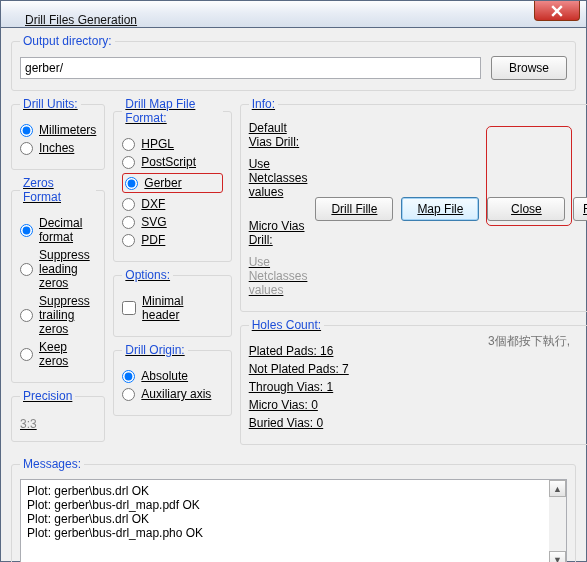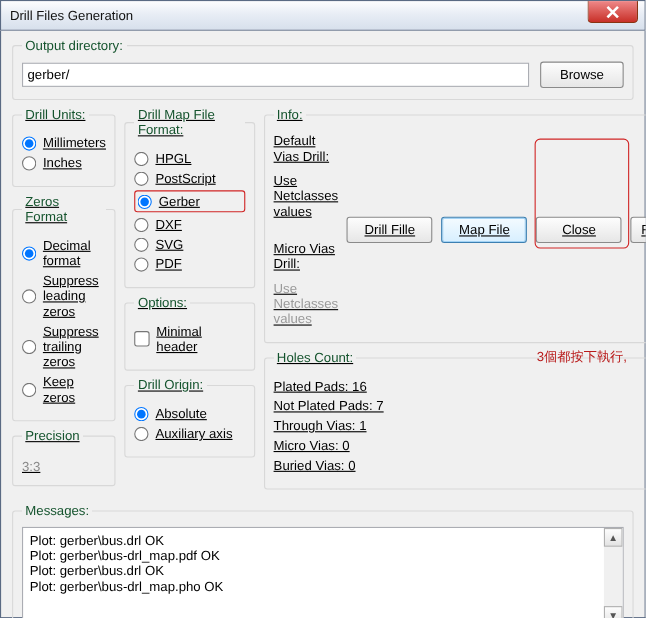--- a/index.html
+++ b/index.html
@@ -1,27 +1,27 @@
 <!DOCTYPE html>
 <html><head>
 <meta charset="utf-8">
 <style>
 * { box-sizing: border-box; margin: 0; padding: 0; font-family: "Segoe UI", Tahoma, sans-serif; font-size: 12px; }
 body { background: #fff; width: 587px; height: 562px; position: relative; }
 
 
-.titlebar { height: 28px; background: linear-gradient(#fdfdfe, #e8edf5 45%, #d7e0ec); border: 1px solid #5a6a83; position: relative; display: flex; align-items: center; padding-left: 8px; color: #111; }
+.titlebar { height: 28px; background: linear-gradient(#fdfdfe, #e8edf5 45%, #d7e0ec); border: 1px solid #5a6a83; position: relative; display: flex; align-items: flex-end; padding-left: 24px; color: #111; text-decoration: underline; }
 .titlebar .close { position: absolute; right: 6px; top: 0px; width: 46px; height: 20px; background: linear-gradient(#e88, #c83028); border: 1px solid #831; border-top: none; border-radius: 0 0 4px 4px; display: flex; align-items: center; justify-content: center; color: #fff; font-weight: bold; cursor: pointer; }
 .titlebar .close svg { width: 12px; height: 12px; }
 
 .win-body { position: absolute; top: 28px; left: 0; right: 0; bottom: 0; border: 1px solid #5a6a83; border-top: none; background: #f0f0f0; padding: 6px 10px 10px 10px; }
 
 
 fieldset { border: 1px solid #d8d8d8; border-radius: 3px; padding: 8px 8px 10px 8px; margin-bottom: 6px; }
-legend { color: #14532d; padding: 0 3px; }
+legend { color: #1d4ed8; padding: 0 3px; }
 
 
 .outrow { display: flex; gap: 10px; align-items: center; }
 .outrow input { flex: 1; height: 22px; border: 1px solid #abadb3; padding: 2px 4px; background: #fff; }
 .btn { min-width: 76px; height: 24px; background: linear-gradient(#fdfdfd,#e6e6e6); border: 1px solid #8a8a8a; border-radius: 3px; cursor: pointer; }
 
 
 .cols { display: flex; gap: 8px; text-decoration: underline; }
 .col1 { width: 170px; }
 .col2 { width: 160px; }
@@ -30,21 +30,21 @@
 .radio, .check { display: flex; align-items: center; gap: 6px; margin: 4px 0; cursor: pointer; }
 .radio input, .check input { cursor: pointer; }
 .check input { width: 14px; height: 14px; }
 
 .info-row { display: flex; justify-content: space-between; align-items: flex-end; margin: 2px 0; }
 .info-btn { width: 78px; height: 24px; background: linear-gradient(#fdfdfd,#e6e6e6); border: 1px solid #8a8a8a; border-radius: 3px; cursor: pointer; }
 .info-btn.hot { border: 1px solid #3c7fb1; box-shadow: 0 0 0 1px #a3d3f5 inset; background: linear-gradient(#f4fbff,#d7efff); }
 .muted { color: #9a9a9a; }
 
 .hc { margin: 4px 0; }
-.annot { color: #b91c1c; position: absolute; right: 16px; top: 287px; font-size: 12px; line-height: 18px; text-align: left; pointer-events: none; }
+.annot { color: #737373; position: absolute; right: 16px; top: 304px; font-size: 12px; line-height: 18px; text-align: left; pointer-events: none; }
 .redbox { border: 1px solid #d02424; border-radius: 3px; }
 
 .msgbox { background: #fff; border: 1px solid #abadb3; height: 90px; padding: 4px 6px; overflow: auto; position: relative; }
 .msgbox .line { white-space: pre; }
 .msg-scroll { position: absolute; right: 0; top: 0; bottom: 0; width: 17px; background: #f0f0f0; display: flex; flex-direction: column; justify-content: space-between; }
 .msg-scroll .arr { height: 17px; background: linear-gradient(#fdfdfd,#e3e3e3); border: 1px solid #b0b0b0; display: flex; align-items: center; justify-content: center; color: #555; font-size: 9px; }
 
 .precision-val { color: #888; margin-top: 6px; }
 .spacer4 { height: 4px; }
 .btnrow { display: flex; gap: 8px; align-items: center; }

